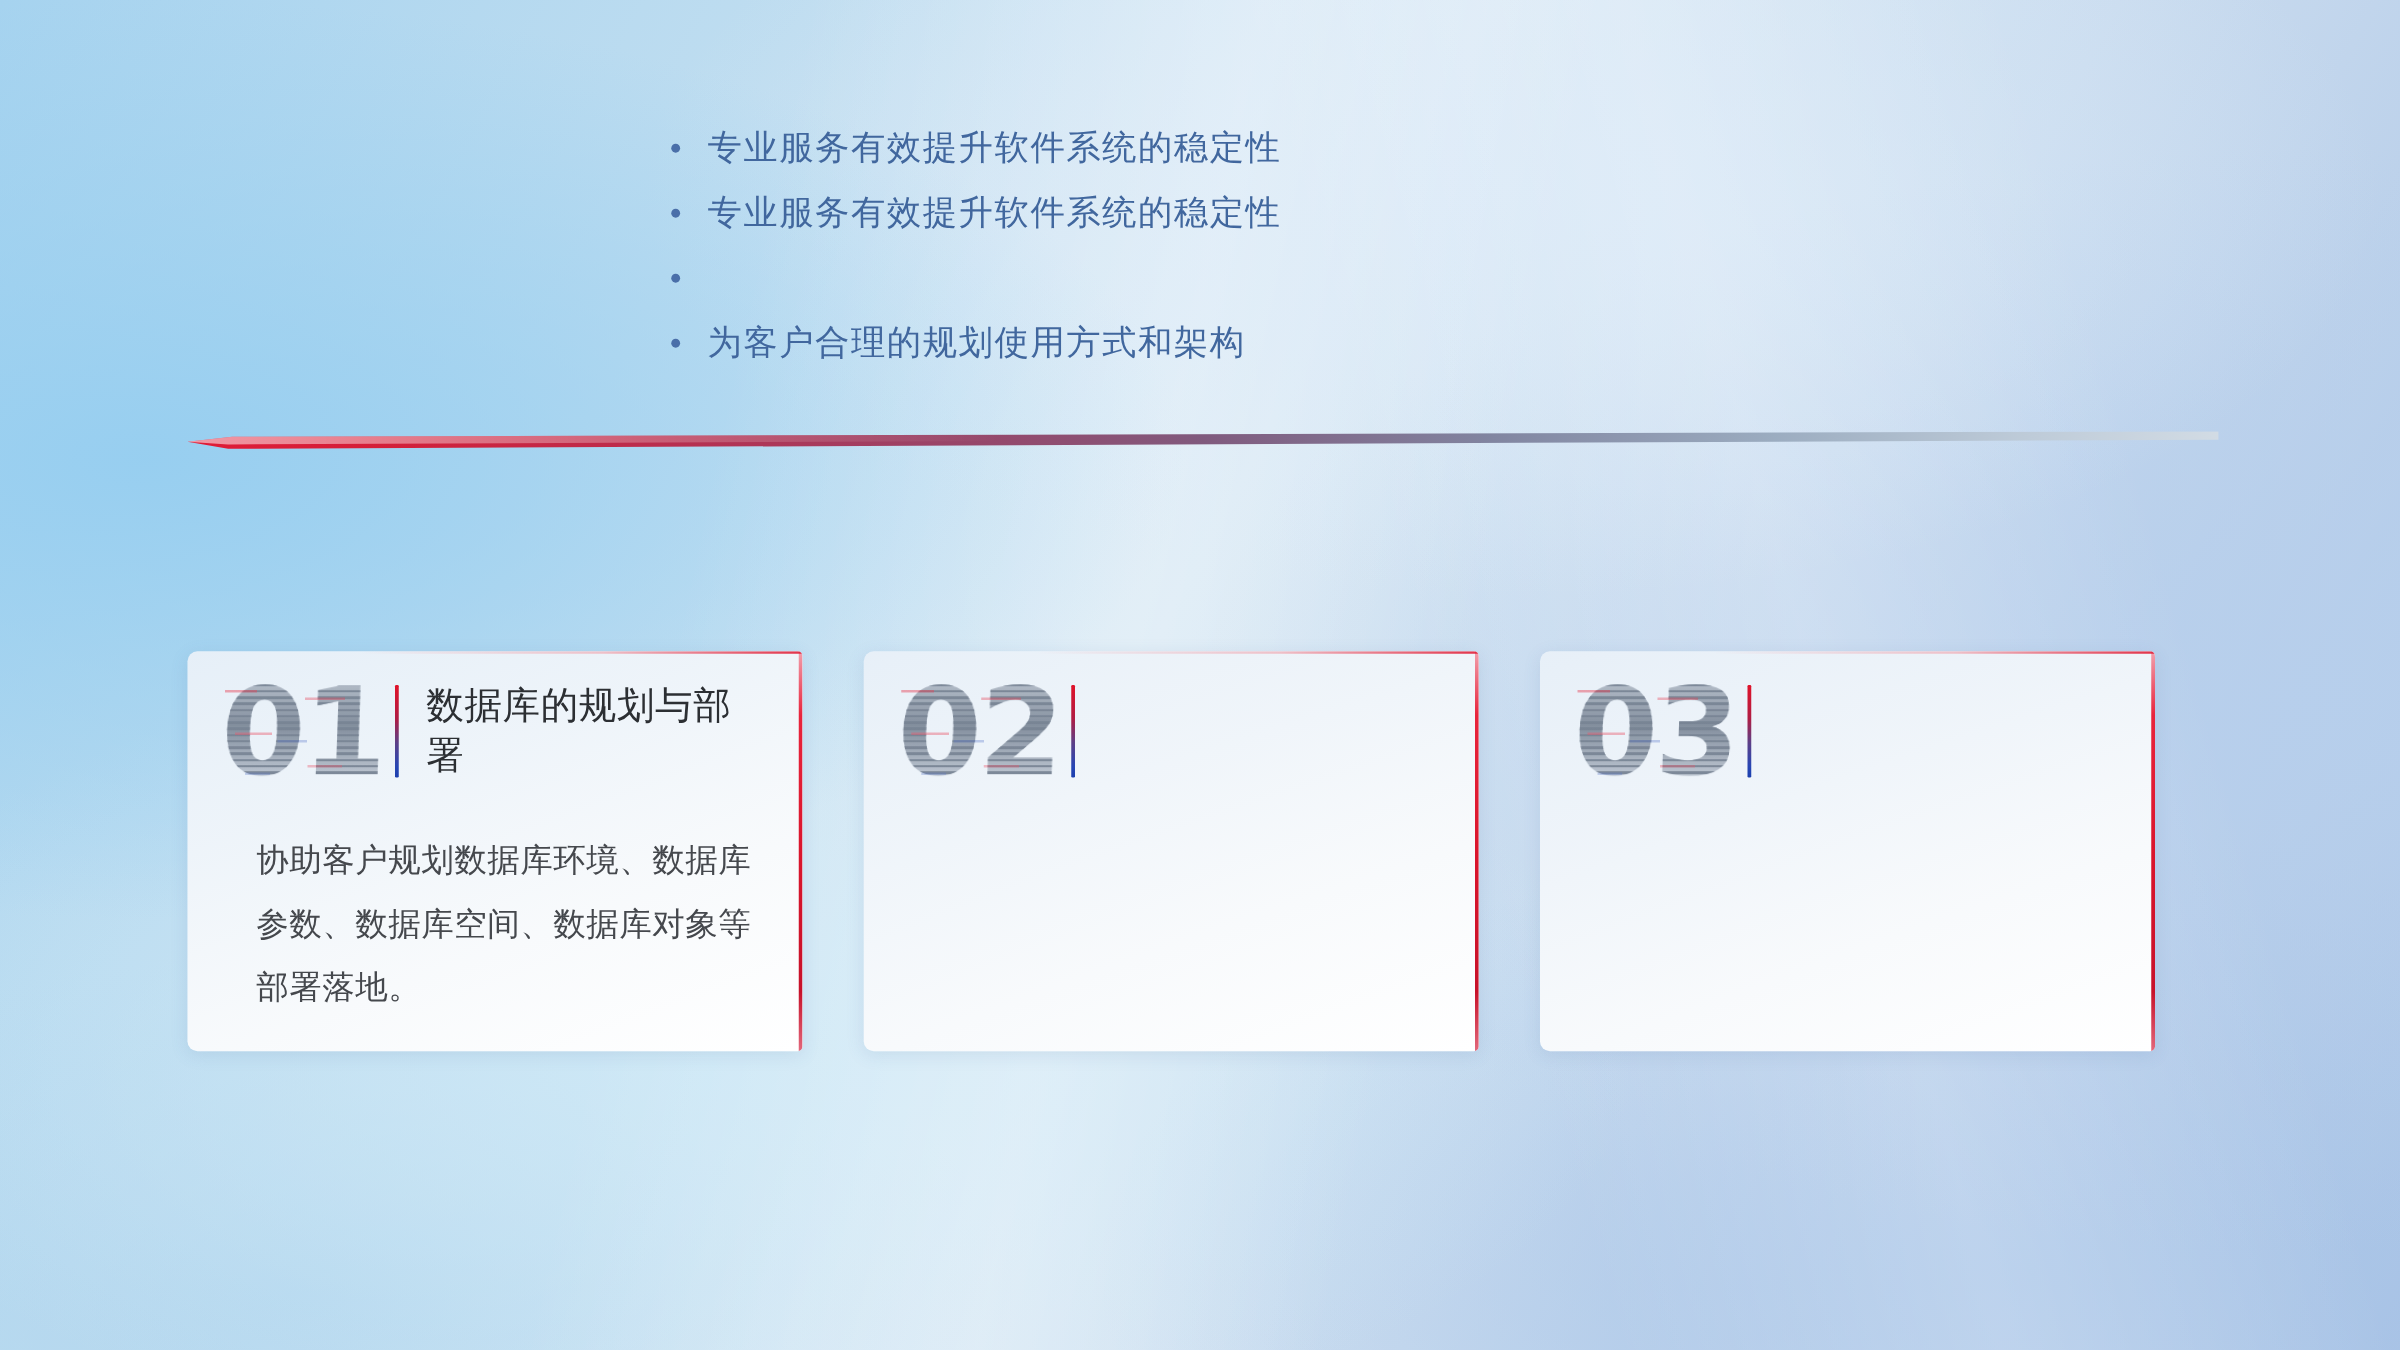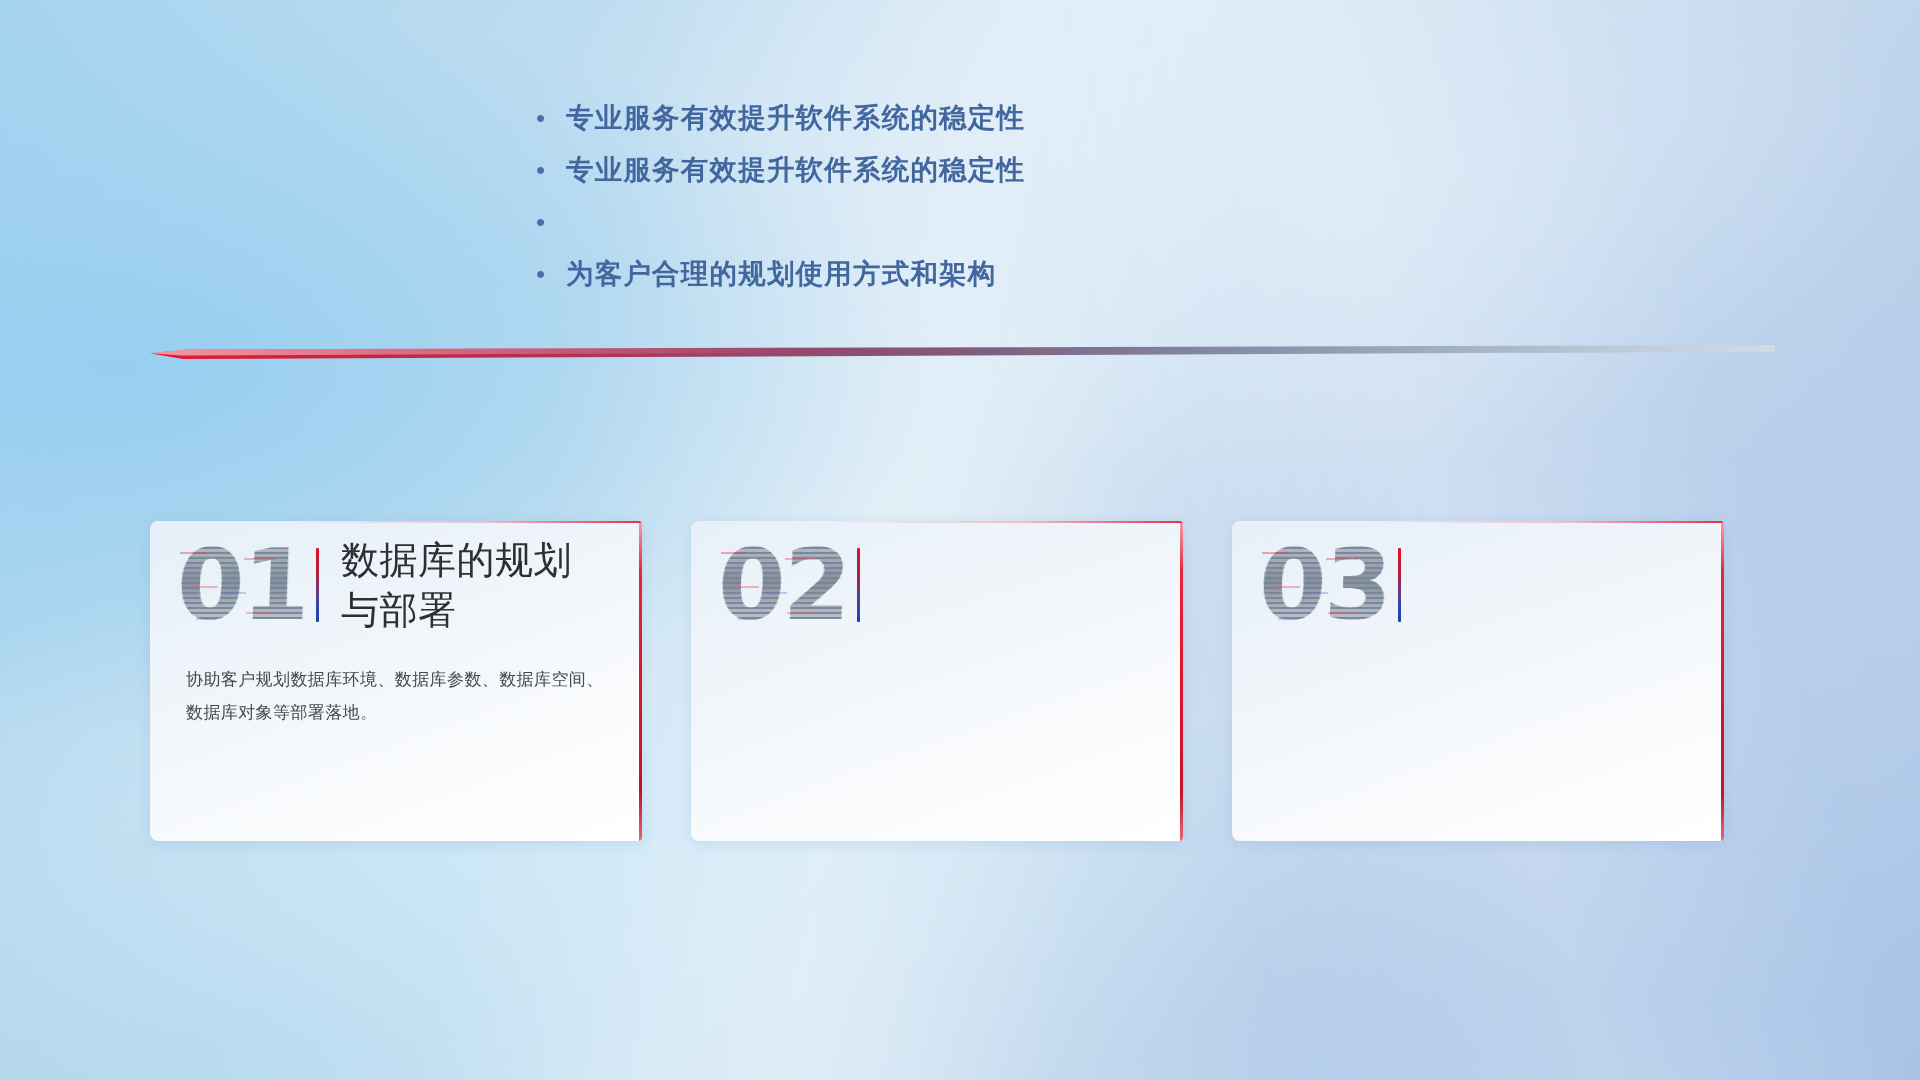--- a/index.html
+++ b/index.html
@@ -39,21 +39,21 @@
   }
   .bullet-dot {
     width:30px; flex:0 0 30px;
     color:#4a6fa9; font-size:26px; line-height:1;
     text-align:left;
   }
   .bullet-text {
     color:#41679e;
     font-size:27.5px;
     letter-spacing:1.2px;
-    font-weight:700;
+    font-weight:400;
     white-space:nowrap;
   }
 
   
   #divider {
     position:absolute; left:150px; top:345px; width:1625px; height:16px;
   }
   #divider .blade {
     position:absolute; left:0; top:0; width:100%; height:100%;
     background:linear-gradient(90deg,
@@ -142,33 +142,34 @@
 
   .vbar {
     width:3px; height:74px; flex:0 0 3px;
     margin:0 22px 0 8px;
     background:linear-gradient(180deg,#e01229 0%, #b01c43 36%, #5d3f86 62%, #2746b4 88%, #1b3fae 100%);
     border-radius:1px;
   }
 
   .card-title {
     color:#2c2f33;
-    font-size:38px;
+    font-size:30px;
     line-height:1.32;
     letter-spacing:.5px;
     font-weight:400;
     max-width:248px;
   }
 
   .card-body {
     padding:14px 36px 0 36px;
     color:#45484d;
-    font-size:17px;
+    font-size:26px;
     line-height:1.95;
     letter-spacing:.4px;
+    margin-left:19px;
   }
 </style>
 </head>
 <body>
 
 <div id="bg-base"></div>
 <div id="bg-sheen"></div>
 
 <div id="bullets">
 

